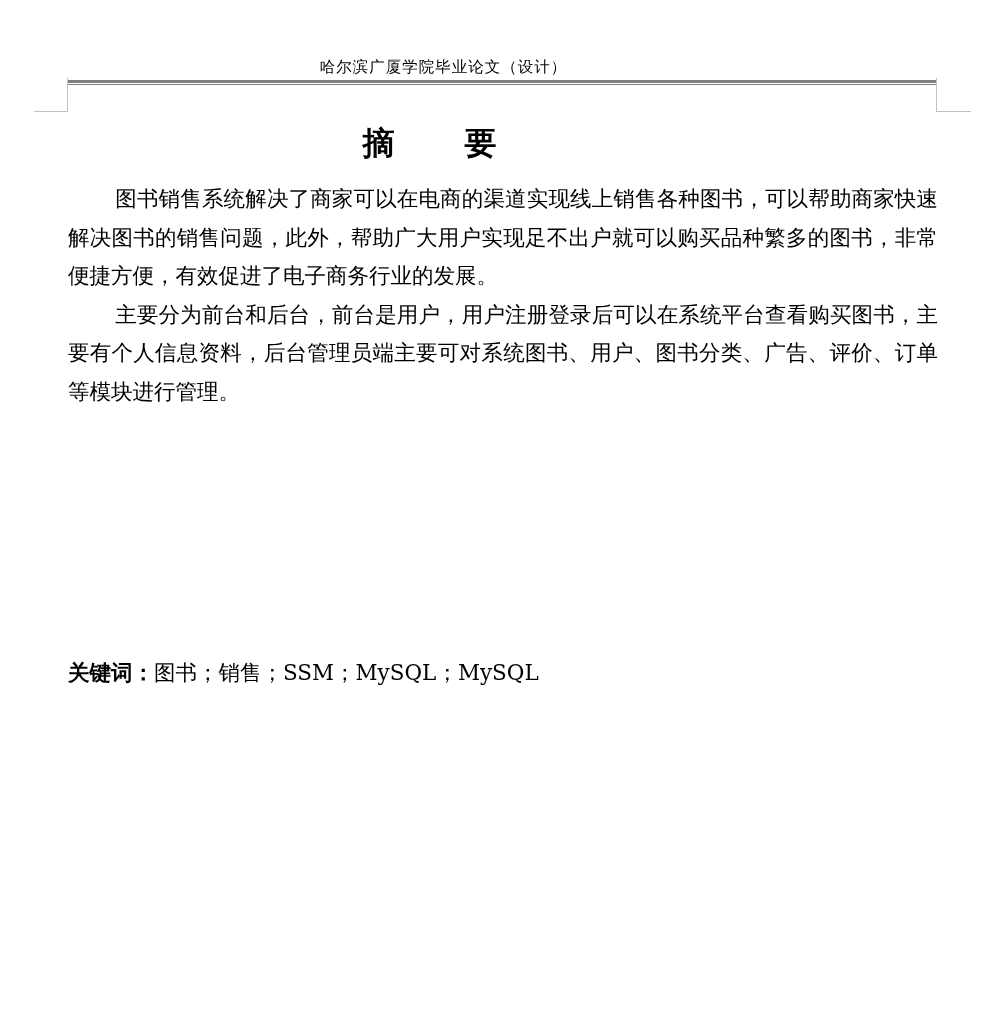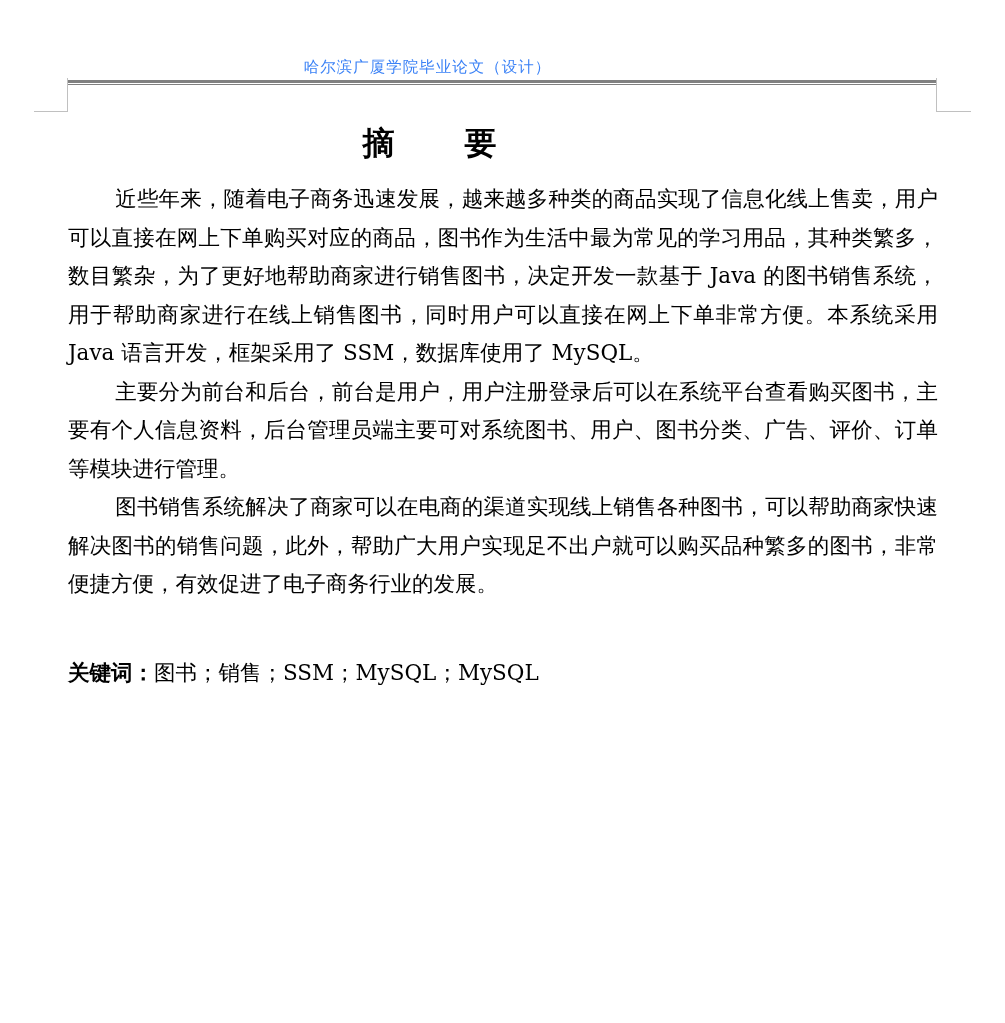--- a/index.html
+++ b/index.html
@@ -1,20 +1,20 @@
 <!DOCTYPE html>
 <html><head>
   <meta charset="utf-8">
   <style>
     html, body { margin: 0; padding: 0; background: #ffffff; }
     body { width: 1005px; height: 1023px; position: relative; overflow: hidden; }
     .header-text {
-      position: absolute; left: 0; width: 855px; top: 56px;
+      position: absolute; left: 16px; width: 855px; top: 56px;
       text-align: center; font-family: "DejaVu Sans", sans-serif;
-      font-size: 15.5px; color: #3b82f6; letter-spacing: 1px; line-height: 22px;
+      font-size: 15.5px; color: #000000; letter-spacing: 1px; line-height: 22px;
     }
     .rule-thick { position: absolute; left: 67px; width: 870px; top: 80px; height: 3px; background: #808080; }
     .rule-thin { position: absolute; left: 67px; width: 870px; top: 84px; height: 1px; background: #808080; }
     .corner-v { position: absolute; width: 1px; background: #c0c0c0; top: 78px; height: 34px; }
     .corner-h { position: absolute; height: 1px; background: #c0c0c0; top: 111px; width: 34px; }
     .title {
       position: absolute; left: 0; width: 859px; top: 120px; text-align: center;
       font-family: "DejaVu Sans", sans-serif; font-weight: bold; font-size: 32px;
       line-height: 46px; color: #000; word-spacing: 0;
     }
@@ -43,20 +43,19 @@
 <div class="corner-v" style="left:67px;"></div>
 <div class="corner-h" style="left:34px;"></div>
 <div class="corner-v" style="left:936px;"></div>
 <div class="corner-h" style="left:937px;"></div>
 
 <div class="title">
   <span>摘</span><span class="gap"></span><span>要</span>
 </div>
 
 <div class="body-text">
-  <p>近些年来，随着电子商务迅速发展，越来越多种类的商品实现了信息化线上售卖，用户可以直接在网上下单购买对应的商品，图书作为生活中最为常见的学习用品，其种类繁多，数目繁杂，为了更好地帮助商家进行销售图书，决定开发一款基于 Java 的图书销售系统，用于帮助商家进行在线上销售图书，同时用户可以直接在网上下单非常方便。本系统采用 Java 语言开发，框架采用了 SSM，数据库使用了 MySQL。</p>
+  <p>图书销售系统解决了商家可以在电商的渠道实现线上销售各种图书，可以帮助商家快速解决图书的销售问题，此外，帮助广大用户实现足不出户就可以购买品种繁多的图书，非常便捷方便，有效促进了电子商务行业的发展。</p>
   <p>主要分为前台和后台，前台是用户，用户注册登录后可以在系统平台查看购买图书，主要有个人信息资料，后台管理员端主要可对系统图书、用户、图书分类、广告、评价、订单等模块进行管理。</p>
-  <p>图书销售系统解决了商家可以在电商的渠道实现线上销售各种图书，可以帮助商家快速解决图书的销售问题，此外，帮助广大用户实现足不出户就可以购买品种繁多的图书，非常便捷方便，有效促进了电子商务行业的发展。</p>
 </div>
 
 <div class="keywords">
   <span class="label">关键词：</span><span>图书；销售；SSM；MySQL；MySQL</span>
 </div>
 
 </body></html>

